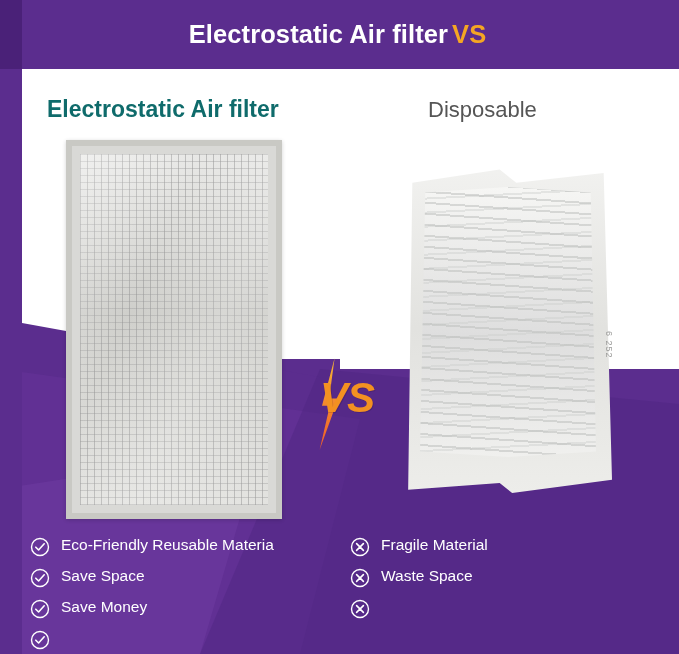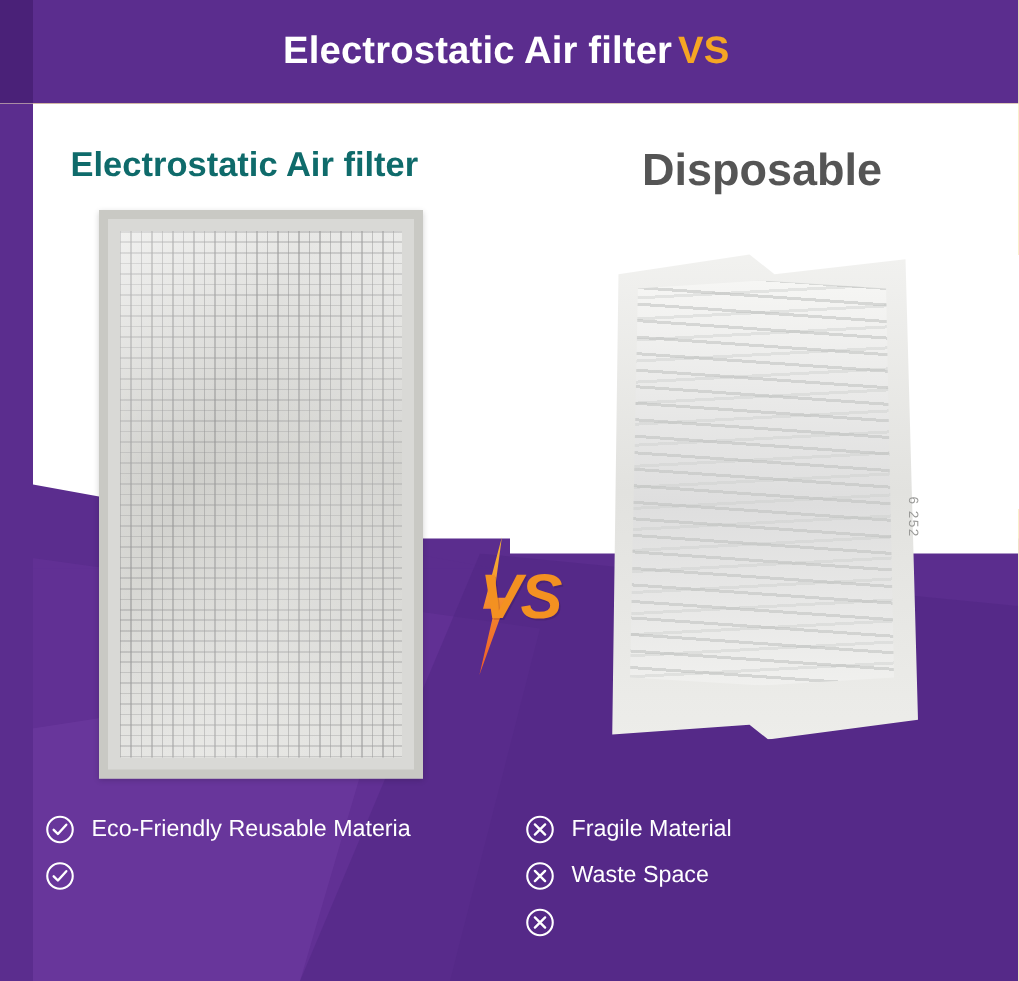--- a/index.html
+++ b/index.html
@@ -125,22 +125,22 @@
     left: 47px; top: 27px;
     color: #0f6b6b;
     font-size: 23px;
     font-weight: bold;
     white-space: nowrap;
   }
   #heading-right {
     position: absolute;
     left: 428px; top: 28px;
     color: #555555;
-    font-size: 30px;
-    font-weight: bold;
+    font-size: 22px;
+    font-weight: normal;
     white-space: nowrap;
   }
 
   
   #filter-electrostatic {
     position: absolute;
     left: 66px; top: 71px;
     width: 216px; height: 379px;
     background: #d9d9d6;
     border: 6px solid #c9c9c4;
@@ -224,21 +224,21 @@
   
   .feature-col {
     position: absolute;
     width: 320px;
   }
   #features-left { left: 30px; top: 468px; }
   #features-right { left: 350px; top: 468px; }
 
   .feature-row {
     display: flex;
-    align-items: center;
+    align-items: flex-start;
     height: 31px;
     color: #ffffff;
     font-size: 15.5px;
     white-space: nowrap;
   }
   .feature-icon {
     width: 20px;
     height: 20px;
     margin-right: 11px;
     flex: 0 0 auto;
@@ -300,20 +300,38 @@
         </span>
         <span class="feature-label">Eco-Friendly Reusable Materia</span>
       </div>
       <div class="feature-row">
         <span class="feature-icon check-icon">
           <svg width="20" height="20" viewBox="0 0 20 20">
               <circle cx="10" cy="10" r="8.5" fill="none" stroke="#ffffff" stroke-width="1.4"></circle>
               <path d="M5.8 10.2 L8.6 13 L14.2 6.8" fill="none" stroke="#ffffff" stroke-width="1.6" stroke-linecap="round" stroke-linejoin="round"></path>
             </svg>
         </span>
+        <span class="feature-label">Save Space</span>
+      </div>
+      <div class="feature-row">
+        <span class="feature-icon check-icon">
+          <svg width="20" height="20" viewBox="0 0 20 20">
+              <circle cx="10" cy="10" r="8.5" fill="none" stroke="#ffffff" stroke-width="1.4"></circle>
+              <path d="M5.8 10.2 L8.6 13 L14.2 6.8" fill="none" stroke="#ffffff" stroke-width="1.6" stroke-linecap="round" stroke-linejoin="round"></path>
+            </svg>
+        </span>
+        <span class="feature-label">Save Money</span>
+      </div>
+      <div class="feature-row">
+        <span class="feature-icon check-icon">
+          <svg width="20" height="20" viewBox="0 0 20 20">
+              <circle cx="10" cy="10" r="8.5" fill="none" stroke="#ffffff" stroke-width="1.4"></circle>
+              <path d="M5.8 10.2 L8.6 13 L14.2 6.8" fill="none" stroke="#ffffff" stroke-width="1.6" stroke-linecap="round" stroke-linejoin="round"></path>
+            </svg>
+        </span>
       </div>
 
     </div>
 
     <div id="features-right" class="feature-col">
       <div class="feature-row">
         <span class="feature-icon cross-icon">
           <svg width="20" height="20" viewBox="0 0 20 20">
               <circle cx="10" cy="10" r="8.5" fill="none" stroke="#ffffff" stroke-width="1.4"></circle>
               <path d="M6.6 6.6 L13.4 13.4 M13.4 6.6 L6.6 13.4" fill="none" stroke="#ffffff" stroke-width="1.6" stroke-linecap="round"></path>

